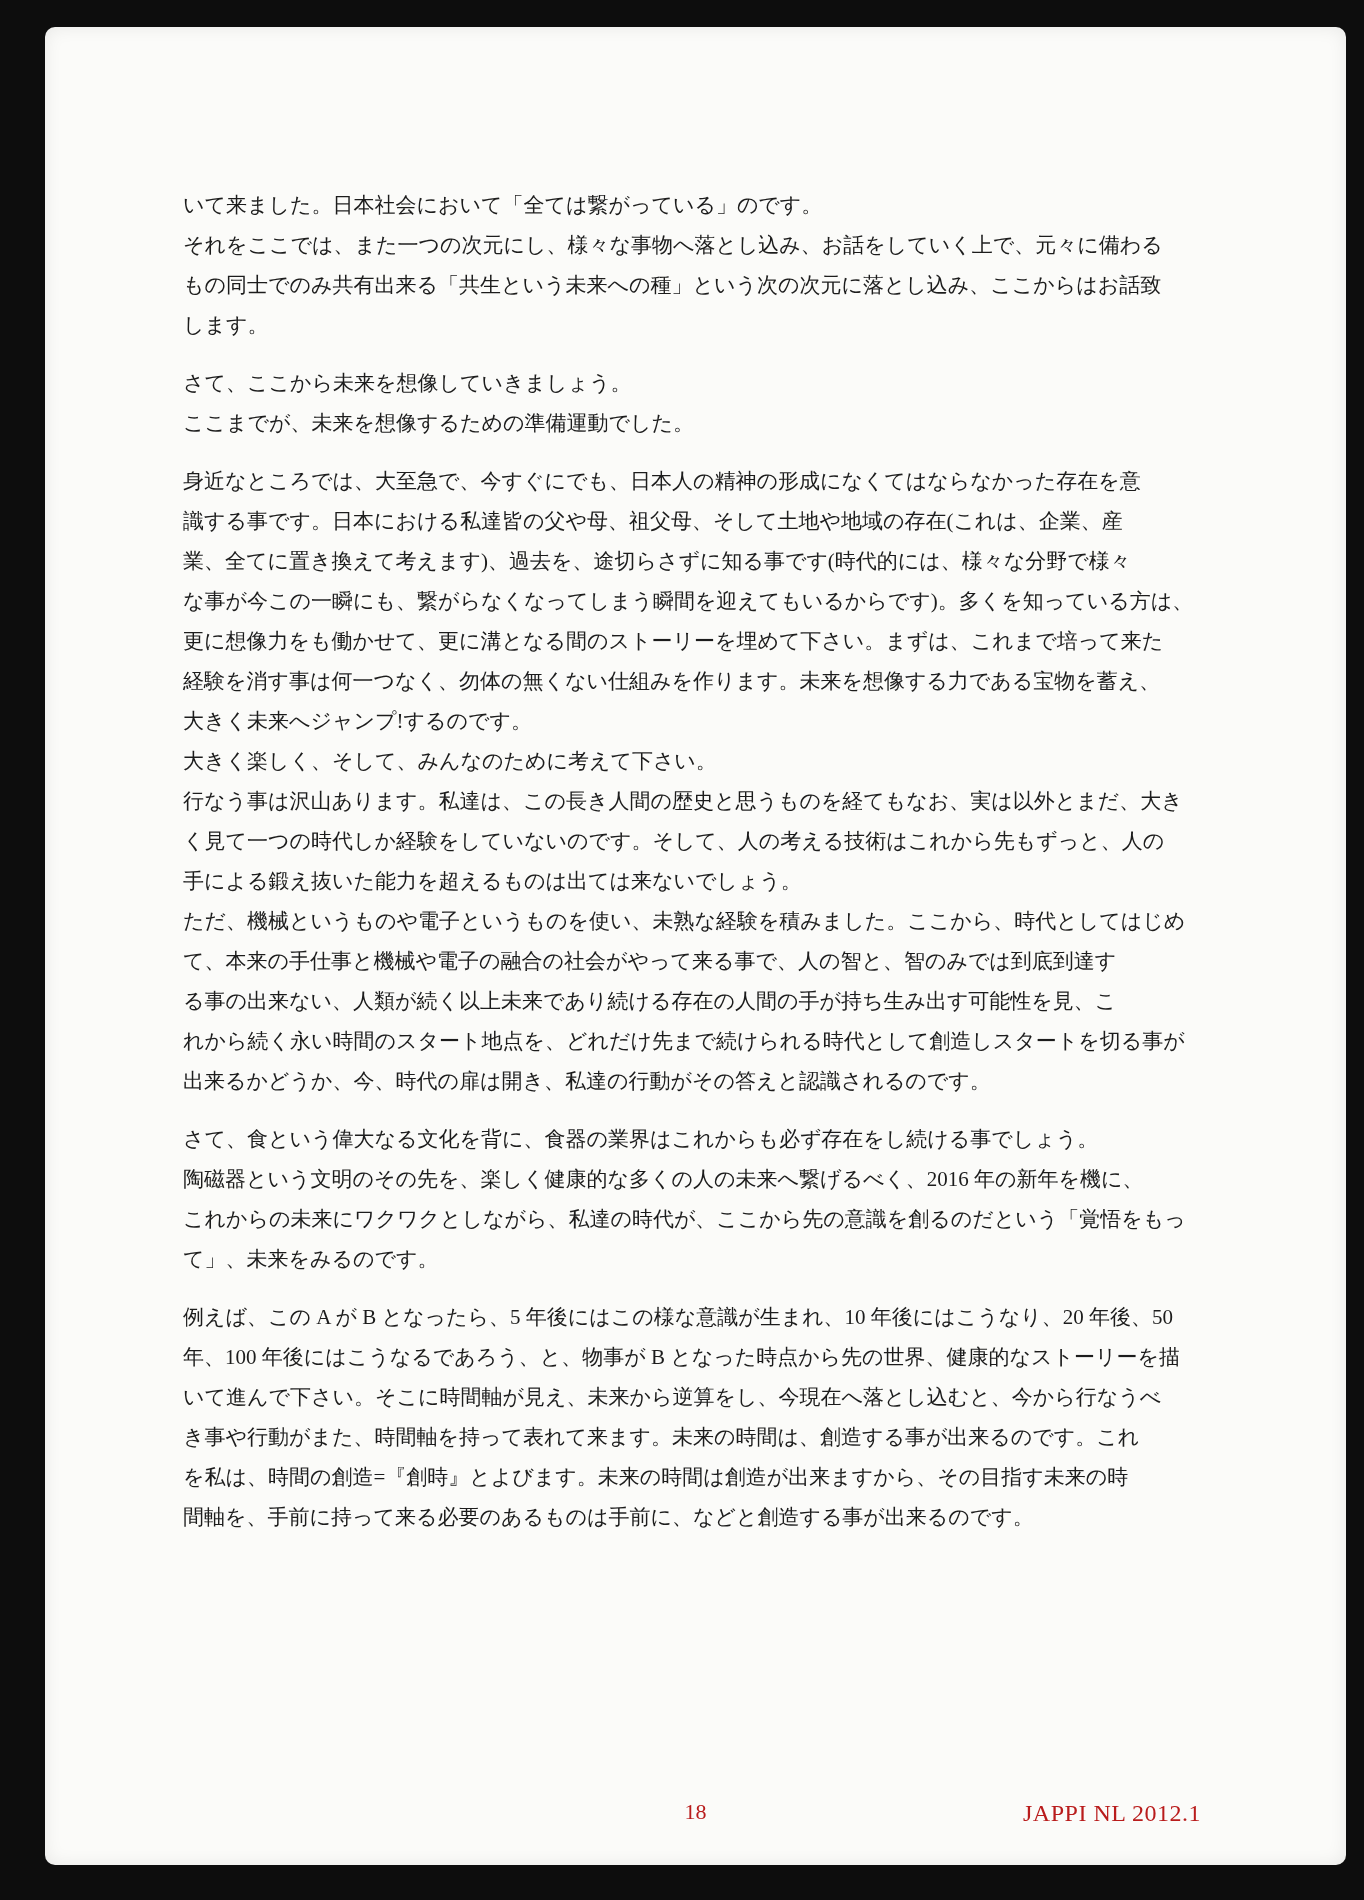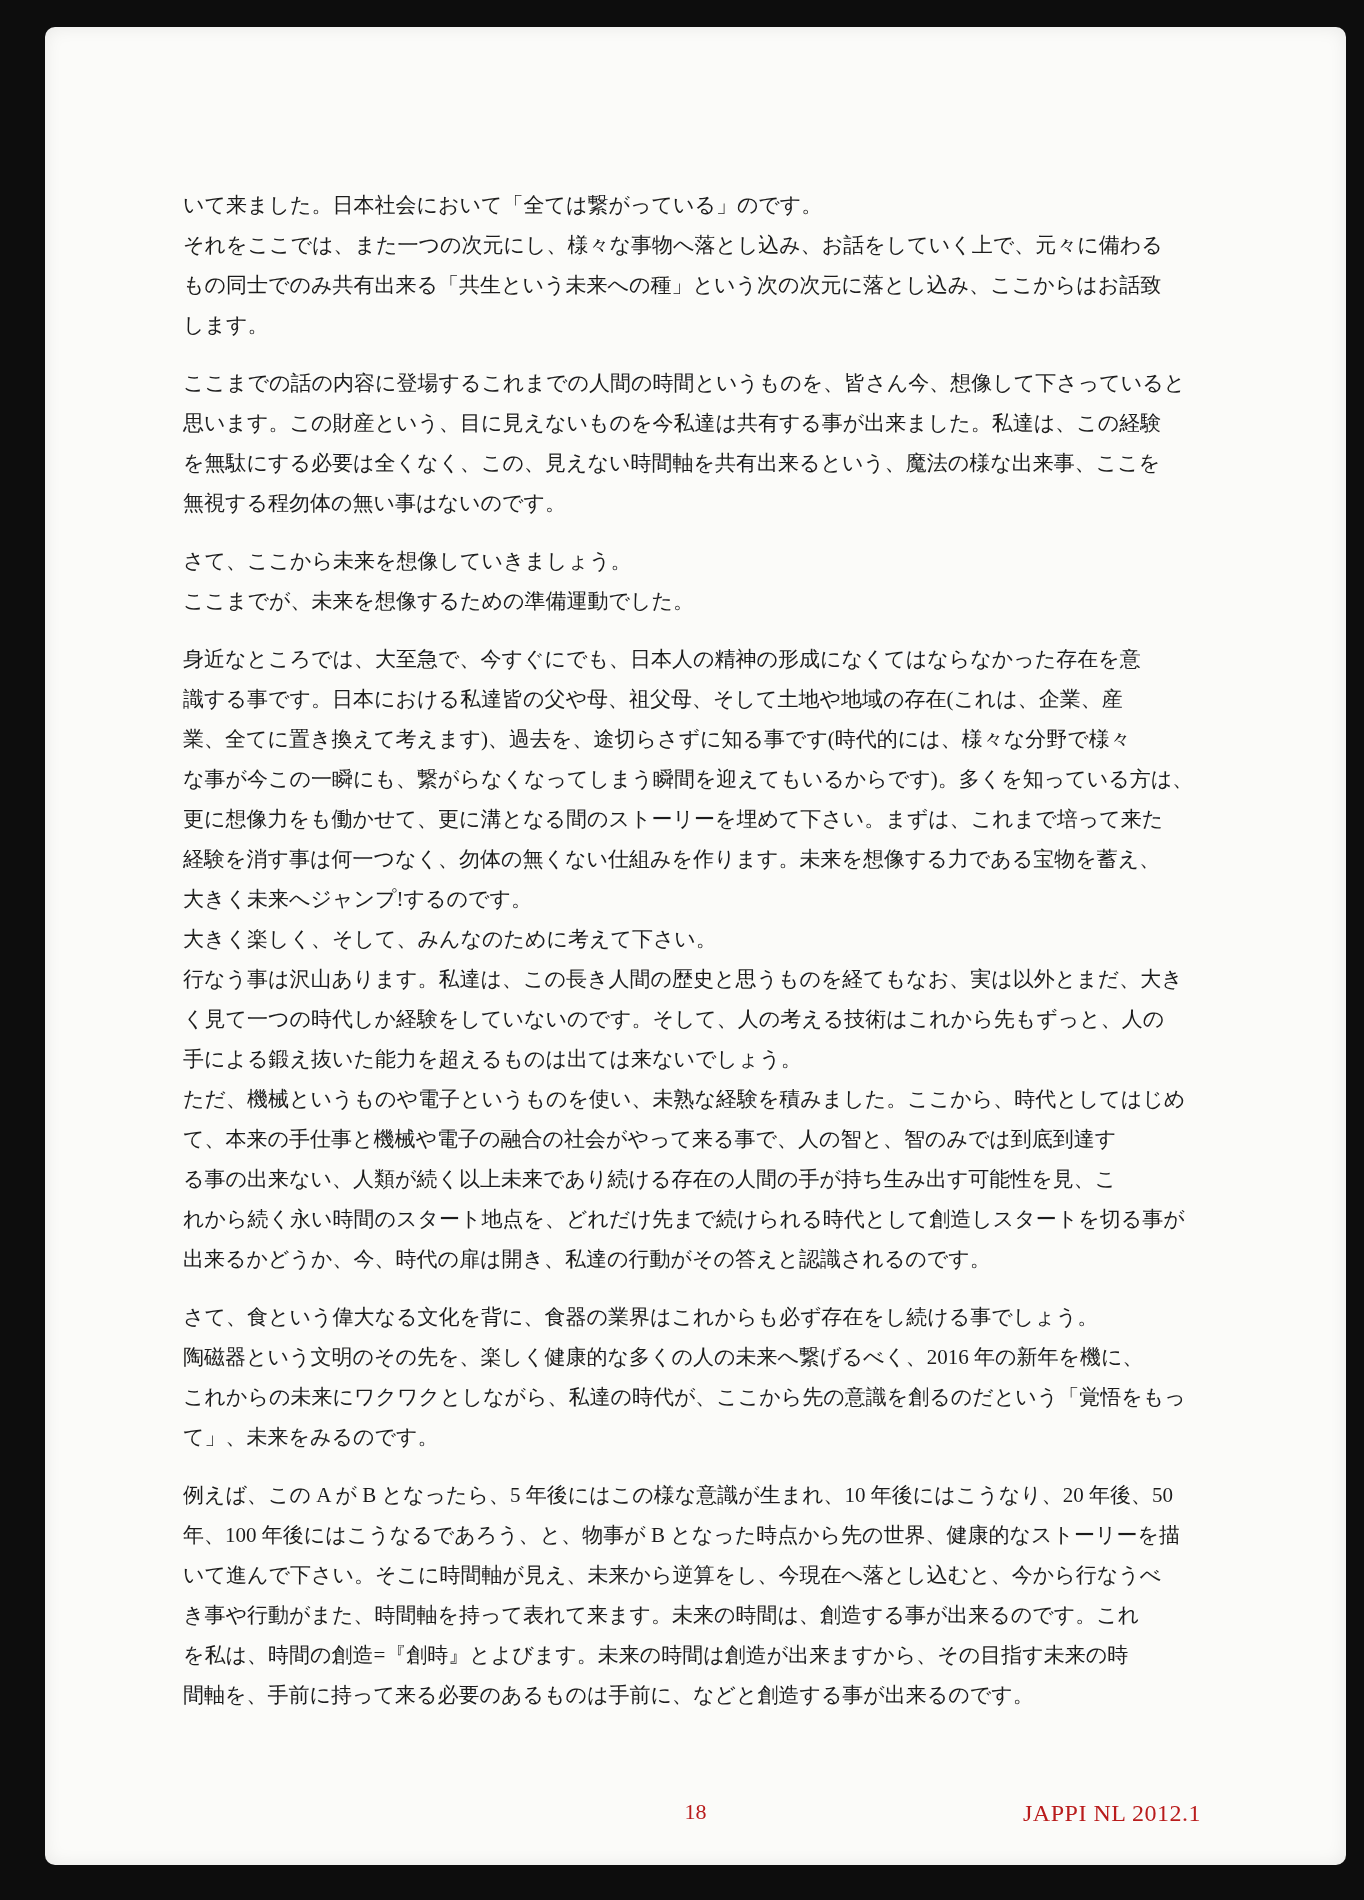--- a/index.html
+++ b/index.html
@@ -62,24 +62,20 @@
 </style>
 </head>
 <body>
 
 <div class="page">
   <div class="text-block">
     <div class="para">いて来ました。日本社会において「全ては繋がっている」のです。
 それをここでは、また一つの次元にし、様々な事物へ落とし込み、お話をしていく上で、元々に備わる
 もの同士でのみ共有出来る「共生という未来への種」という次の次元に落とし込み、ここからはお話致
 します。</div>
-    <div class="para">ここまでの話の内容に登場するこれまでの人間の時間というものを、皆さん今、想像して下さっていると
-思います。この財産という、目に見えないものを今私達は共有する事が出来ました。私達は、この経験
-を無駄にする必要は全くなく、この、見えない時間軸を共有出来るという、魔法の様な出来事、ここを
-無視する程勿体の無い事はないのです。</div>
     <div class="para">さて、ここから未来を想像していきましょう。
 ここまでが、未来を想像するための準備運動でした。</div>
     <div class="para">身近なところでは、大至急で、今すぐにでも、日本人の精神の形成になくてはならなかった存在を意
 識する事です。日本における私達皆の父や母、祖父母、そして土地や地域の存在(これは、企業、産
 業、全てに置き換えて考えます)、過去を、途切らさずに知る事です(時代的には、様々な分野で様々
 な事が今この一瞬にも、繋がらなくなってしまう瞬間を迎えてもいるからです)。多くを知っている方は、
 更に想像力をも働かせて、更に溝となる間のストーリーを埋めて下さい。まずは、これまで培って来た
 経験を消す事は何一つなく、勿体の無くない仕組みを作ります。未来を想像する力である宝物を蓄え、
 大きく未来へジャンプ!するのです。
 大きく楽しく、そして、みんなのために考えて下さい。

